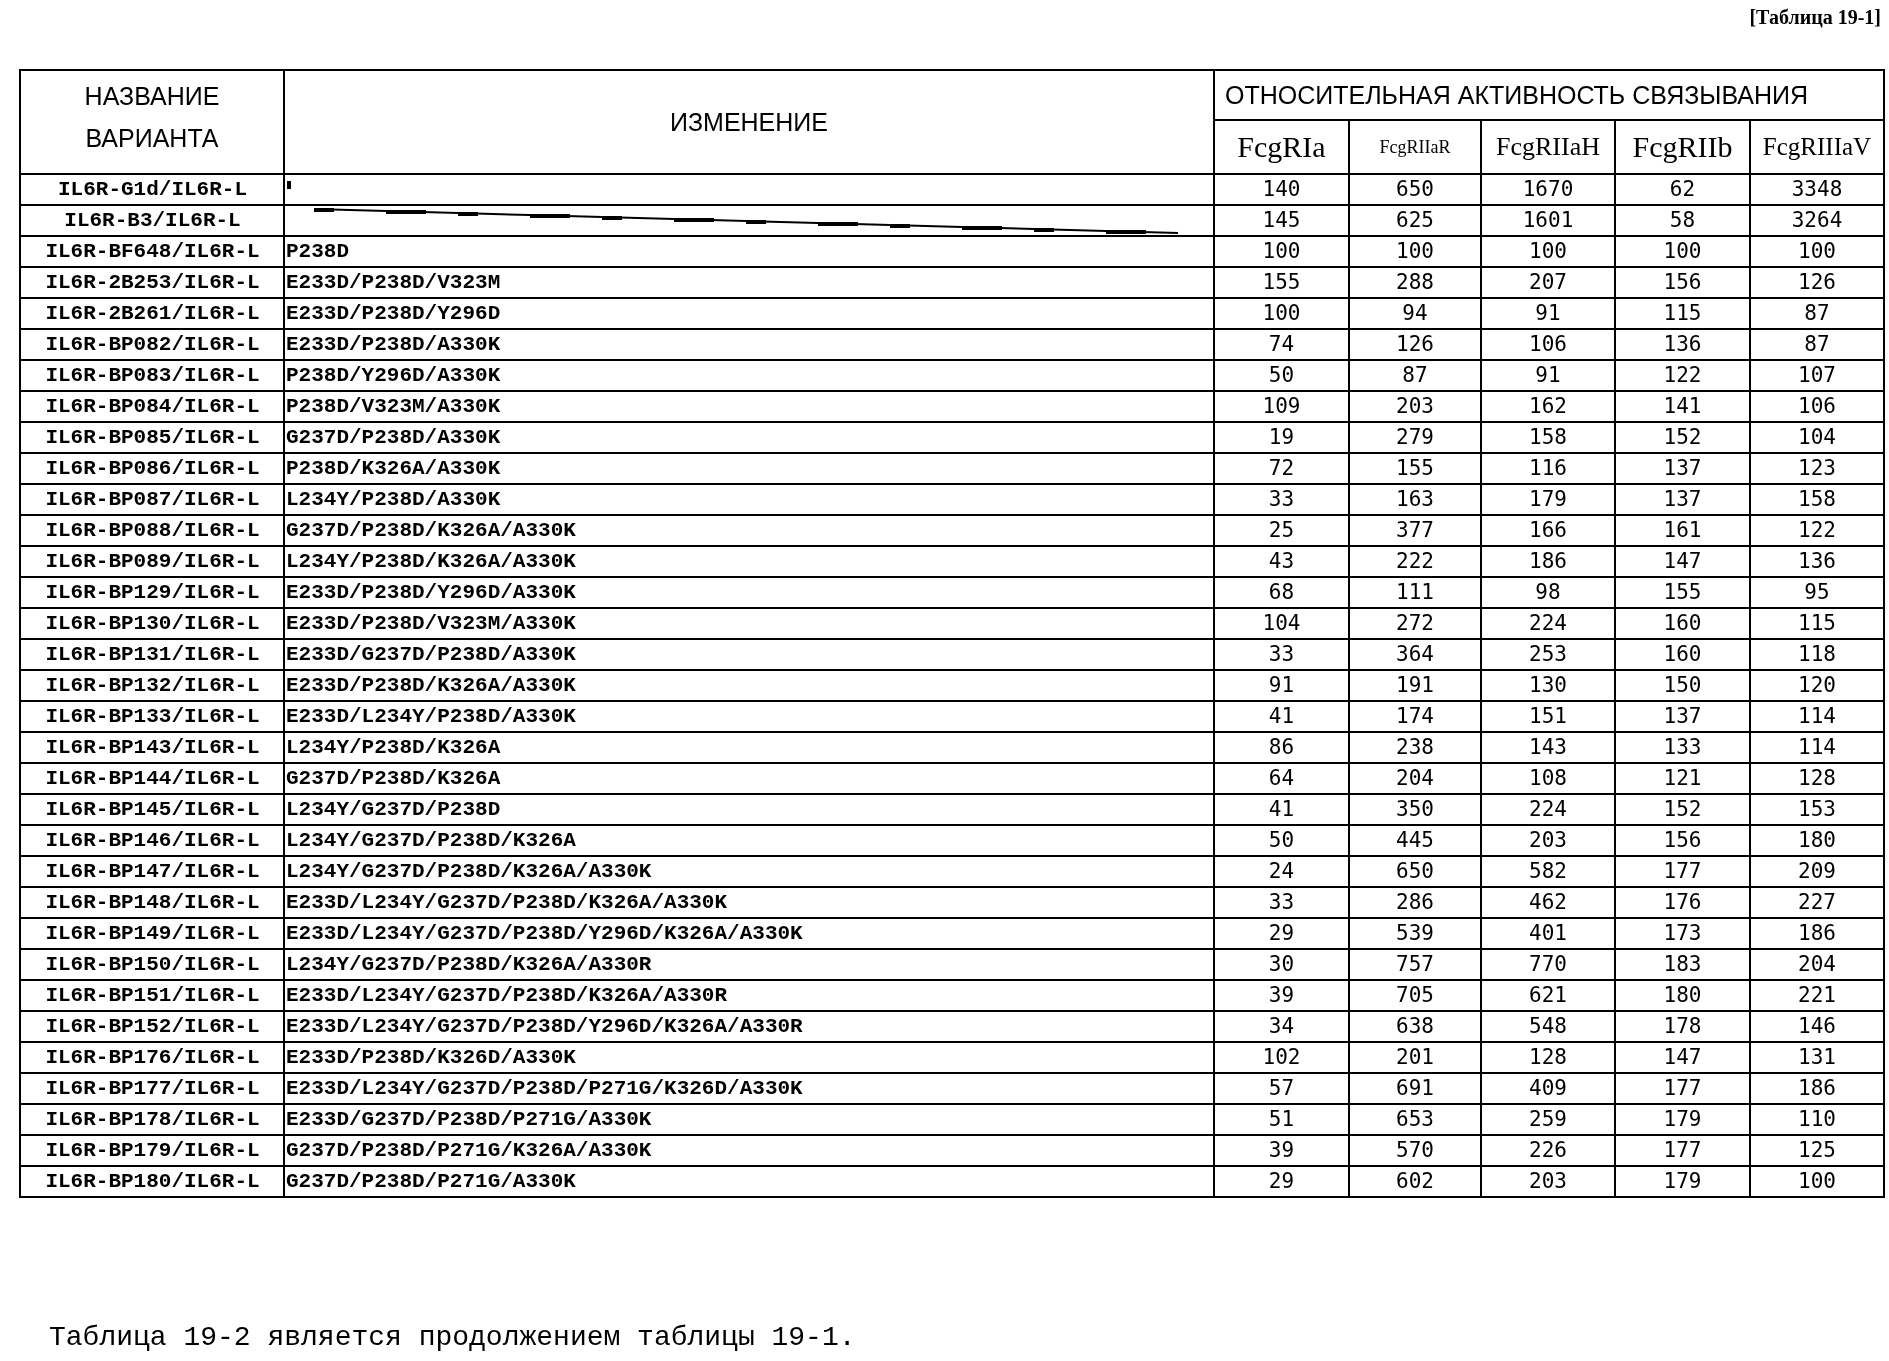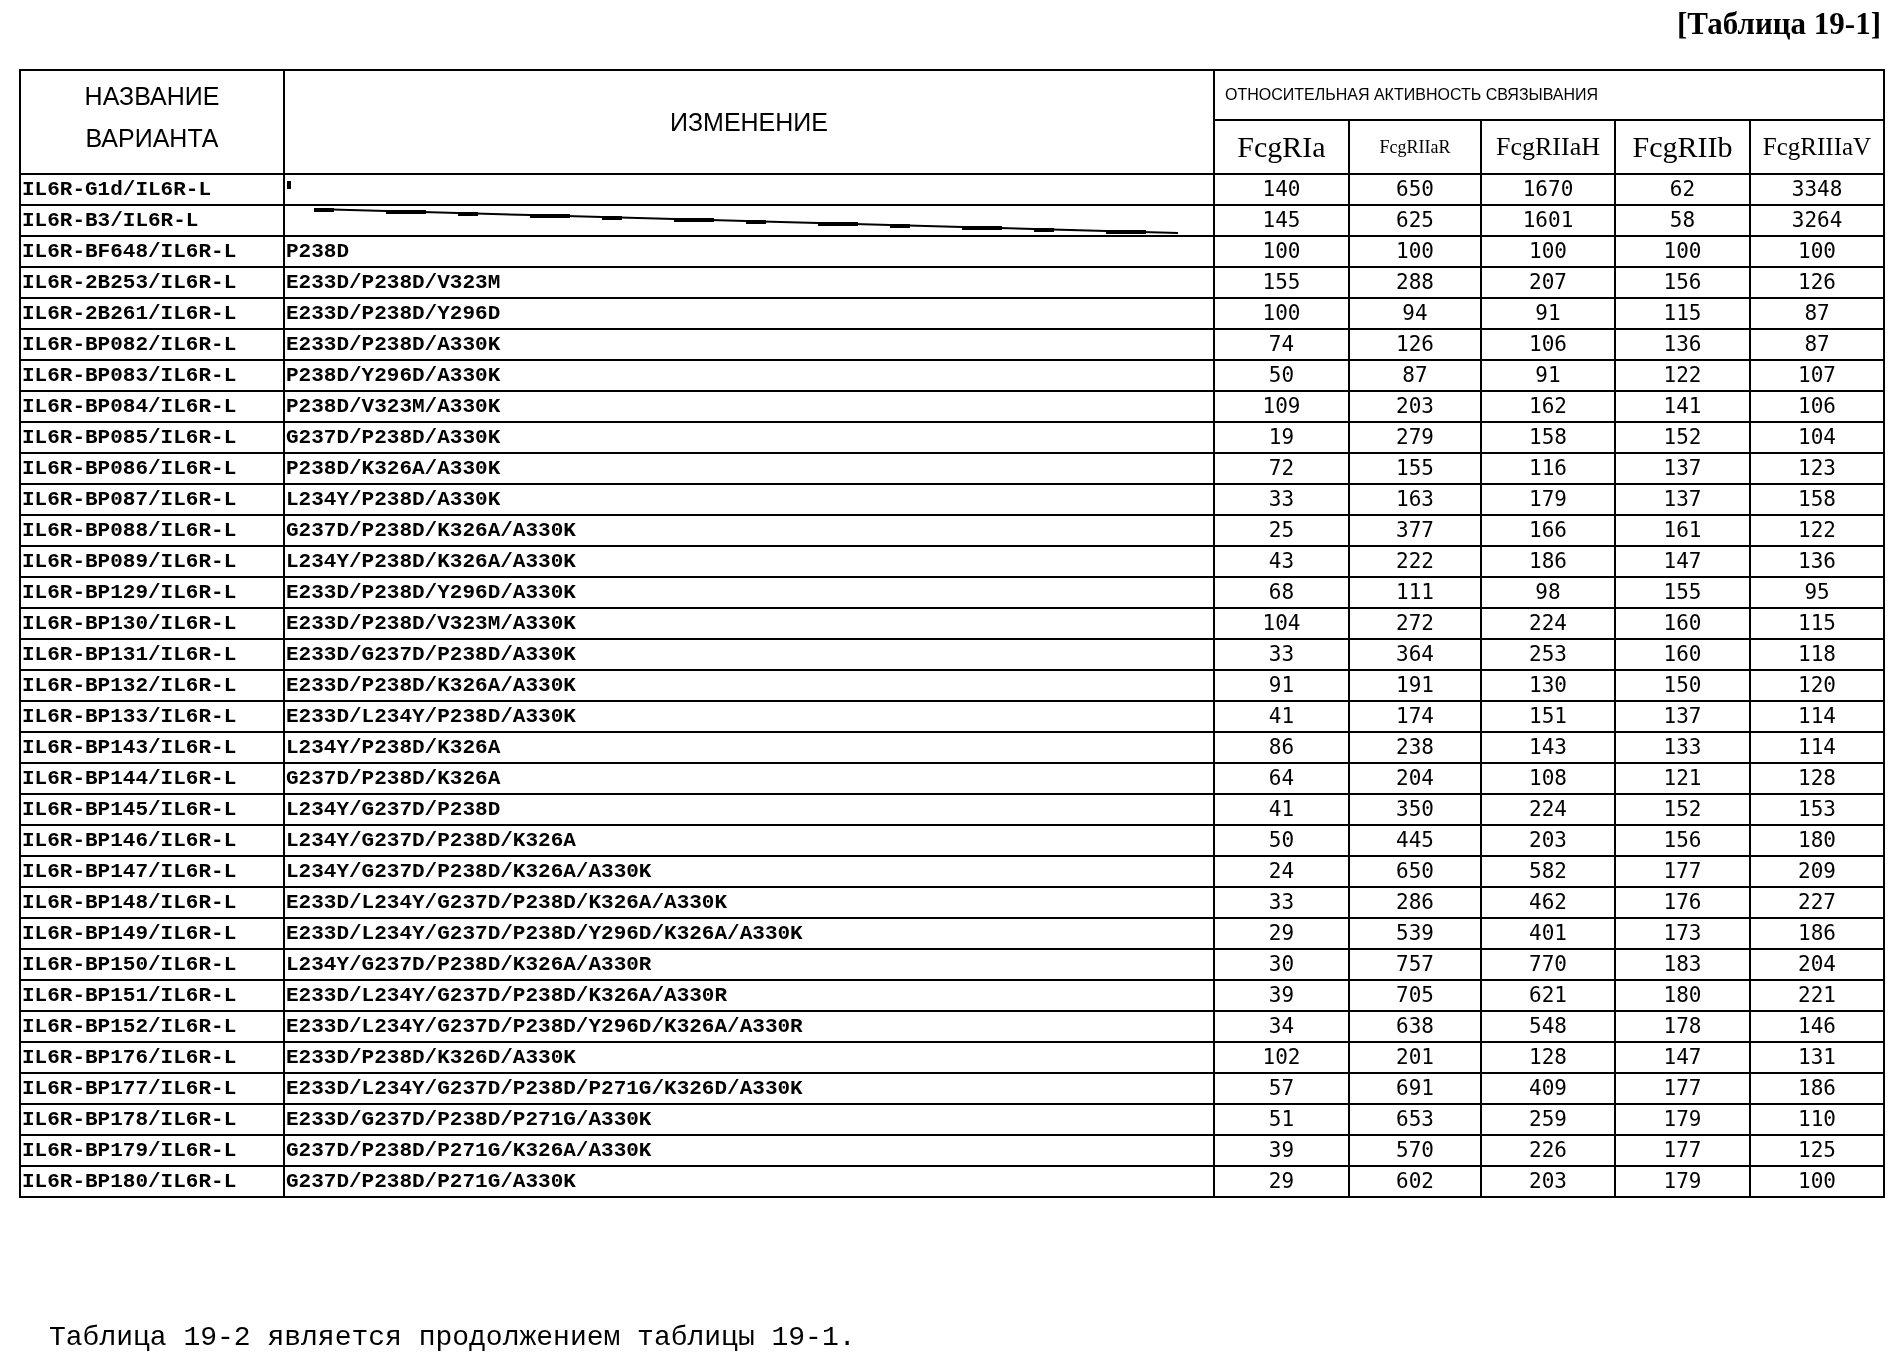--- a/index.html
+++ b/index.html
@@ -1,32 +1,32 @@
 <!DOCTYPE html>
 <html><head>
 <meta charset="utf-8">
 <style>
   html, body { margin:0; padding:0; background:#ffffff; }
   body { width:1889px; height:1361px; position:relative; overflow:hidden; color:#000; }
   .title {
     position:absolute; right:8px; top:6px;
-    font-family:"Liberation Serif", serif; font-weight:bold; font-size:31px;margin-left:20px;
+    font-family:"Liberation Serif", serif; font-weight:bold; font-size:20px;margin-left:20px;
   }
   table.main {
     position:absolute; left:19px; top:69px; width:1864px;
     border-collapse:collapse; table-layout:fixed;
   }
   table.main td, table.main th { border:2px solid #000; padding:0; }
   .h-sans { font-family:"Liberation Sans", sans-serif; font-weight:normal; font-size:25px; text-align:center; line-height:42px; }
   .h-name { text-align:center; vertical-align:top; padding-top:4px !important; }
   .h-change { text-align:center; vertical-align:middle; }
-  .h-group { height:48px; text-align:left; padding-left:10px !important; font-size:16px; }
+  .h-group { height:48px; text-align:left; padding-left:10px !important; font-size:25px; }
   .h-rec { font-family:"Liberation Serif", serif; font-size:30px; font-weight:normal; height:52px; text-align:center; white-space:nowrap; }
   tr.data td { height:29px; font-family:"Liberation Mono", monospace; font-size:21px; font-weight:bold; white-space:nowrap; overflow:hidden; line-height:29px; }
-  td.name { padding-left:1px !important; }
+  td.name { padding-left:1px !important;text-align:center; }
   td.chg { padding-left:1px !important;margin-left:15px; }
   td.num { text-align:center; font-weight:normal !important; font-family:"DejaVu Sans Mono", monospace !important; font-size:21px !important; }
   .artifact { position:relative; height:29px; }
   .artifact svg { position:absolute; left:0; top:0; }
   .footer {
     position:absolute; left:6px; top:1322px;
     font-family:"Liberation Mono", monospace; font-size:28px;margin-left:43px;
   }
 </style>
 </head>

